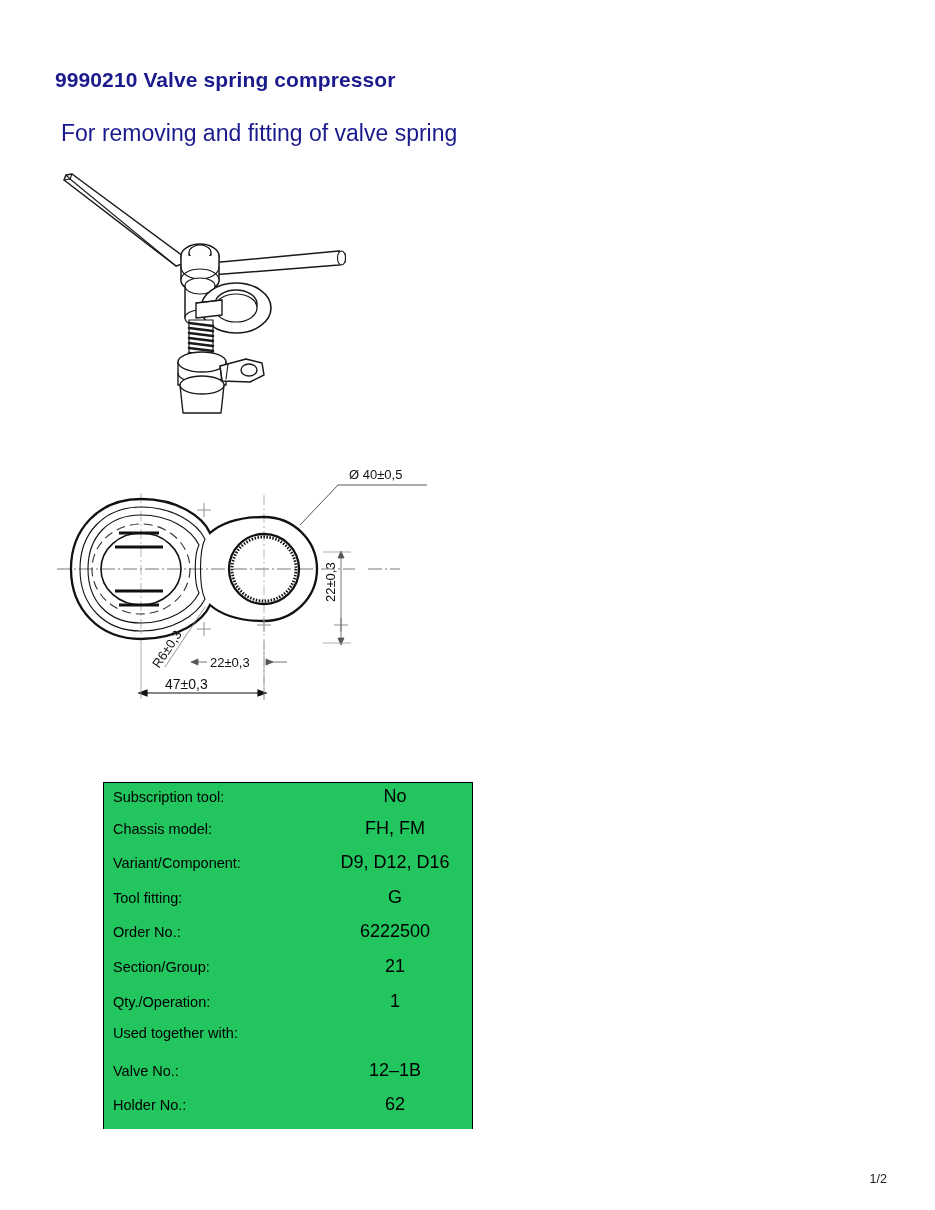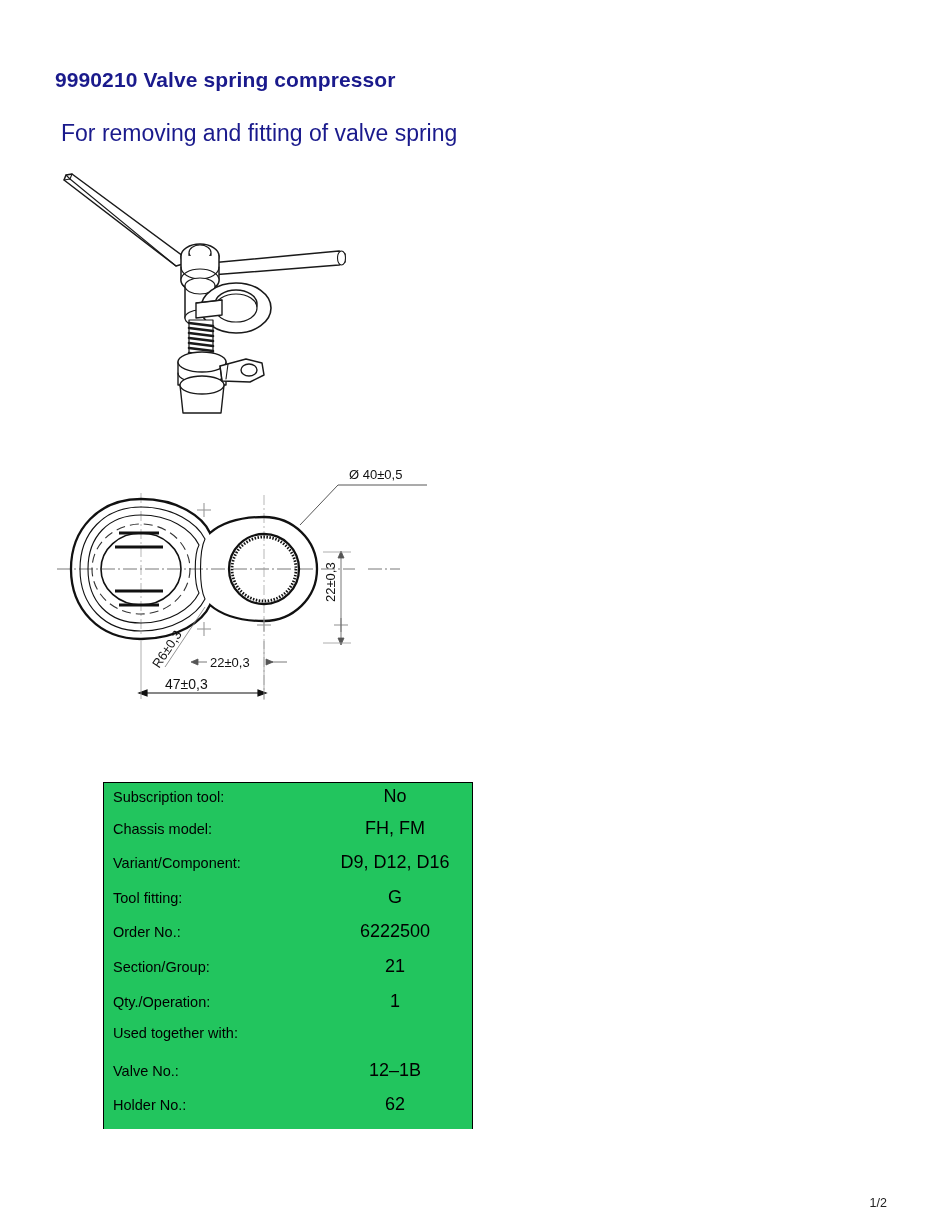--- a/index.html
+++ b/index.html
@@ -93,21 +93,21 @@
     font-size: 18px;
     color: #000;
     white-space: nowrap;
     text-align: center;
   }
 
   
   #page-footer {
     position: absolute;
     right: 48px;
-    top: 1196px;
+    top: 1172px;
     font-size: 12.5px;
     color: #222;
   }
 </style>
 </head>
 <body>
 
 <div id="page">
 
   <div id="doc-title">9990210 Valve spring compressor</div>

